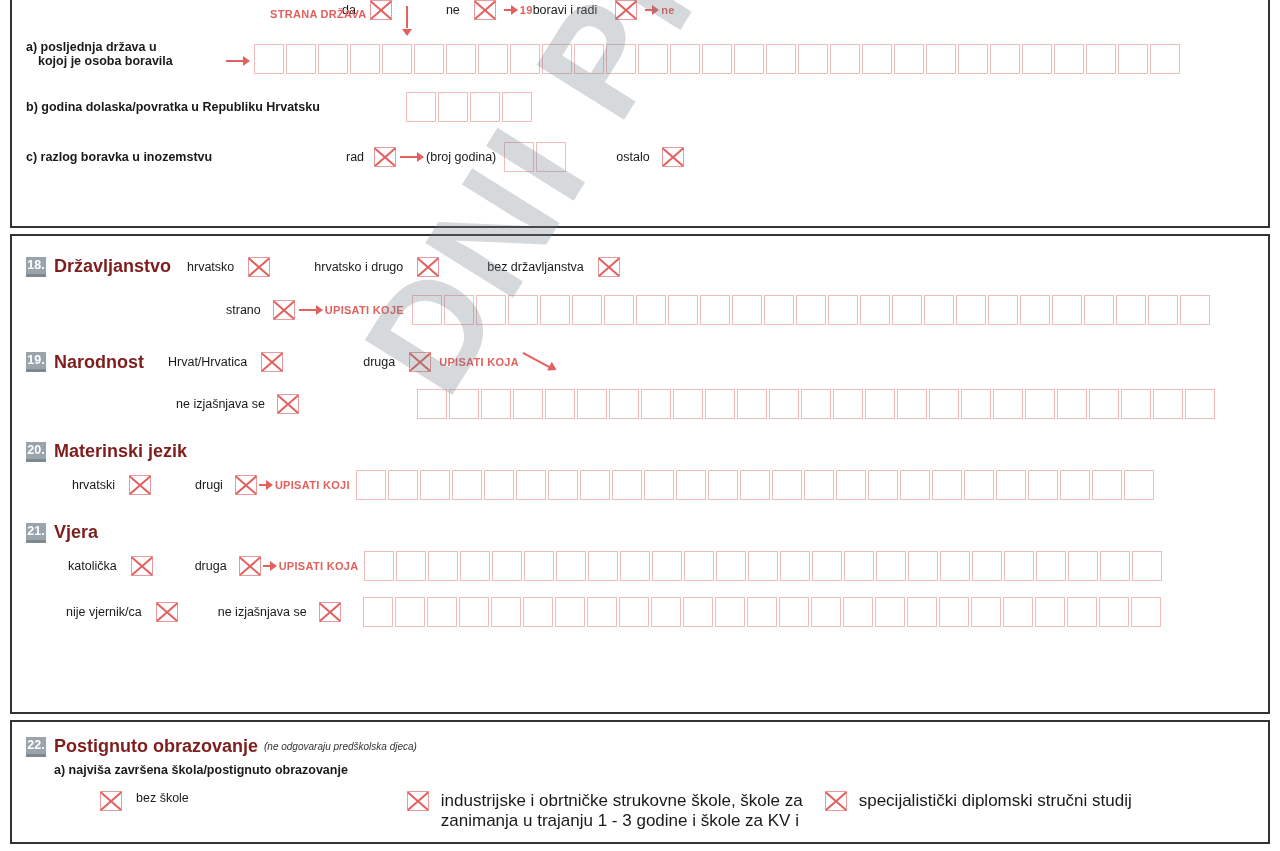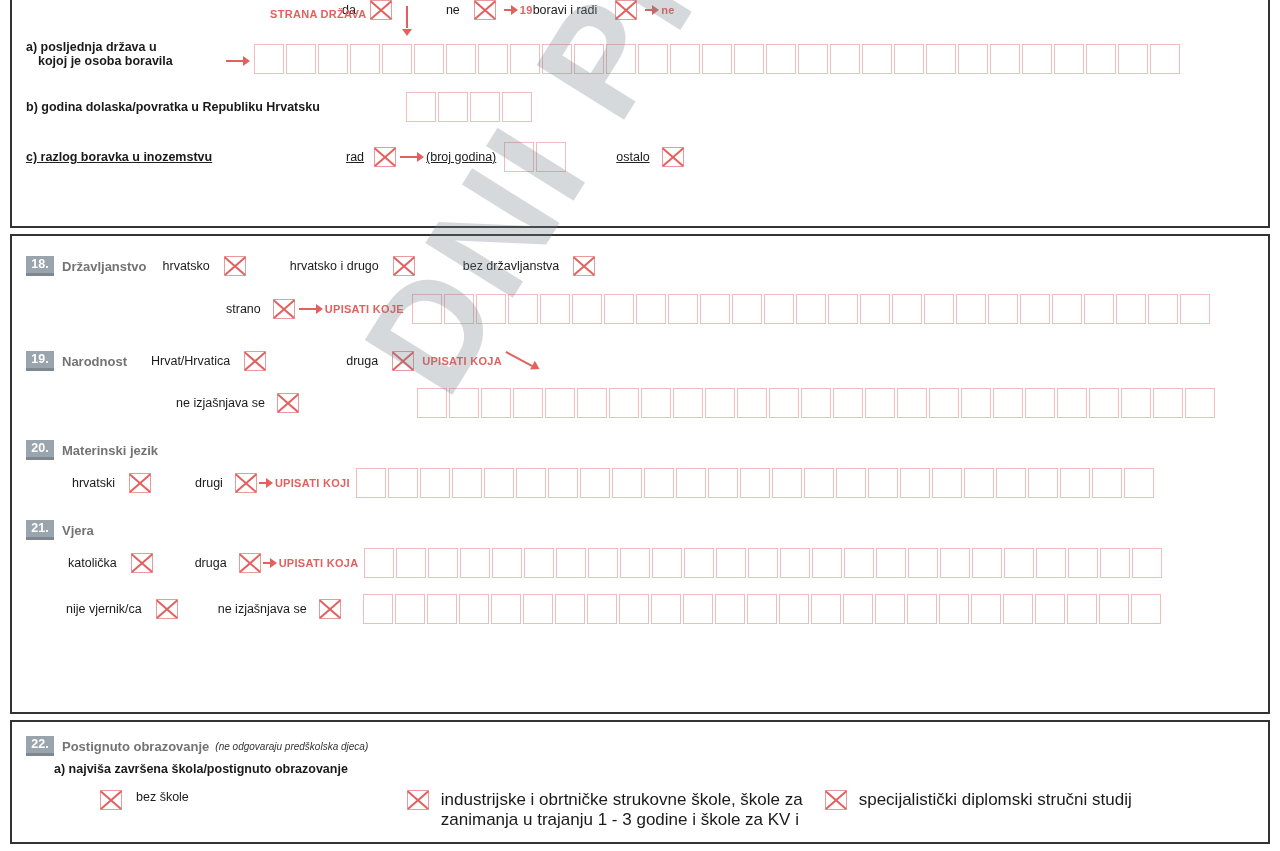--- a/index.html
+++ b/index.html
@@ -141,30 +141,30 @@
     border-top:5px solid transparent;
     border-bottom:5px solid transparent;
     transform:rotate(28deg);
   }
   
   .num{
     background:#9aa4ac;
     color:#fff;
     font-size:12.5px;
     font-weight:bold;
-    width:28px;height:17px;
+    width:20px;height:17px;
     line-height:17px;
     text-align:center;
     display:inline-block;
     flex:none;
     margin-right:8px;
     border-bottom:3px solid #7d8890;
   }
   .sect-title{
-    font-size:13px;font-weight:bold;color:#737373;
+    font-size:18px;font-weight:bold;color:#7f1d1d;
   }
   .ital{
     font-style:italic;font-size:10px;font-weight:normal;color:#333;
   }
   
   .cut-row{
     display:flex;align-items:center;
     height:20px;overflow:hidden;
     position:relative;
   }
@@ -234,21 +234,21 @@
     <div class="row" style="padding:18px 14px 0 14px;">
       <span class="lbl" style="width:380px;">b) godina dolaska/povratka u Republiku Hrvatsku</span>
       <div class="boxes" id="boxes17b">
           <span class="bx"></span>
           <span class="bx"></span>
           <span class="bx"></span>
           <span class="bx"></span>
         </div>
     </div>
 
-    <div class="row" style="padding:20px 14px 0 14px;text-decoration:underline;">
+    <div class="row" style="padding:20px 14px 0 14px;">
       <span class="lbl" style="width:300px;">c) razlog boravka u inozemstvu</span>
       <span class="lbl norm" style="margin-left:20px;">rad</span>
       <span class="cb" style="margin-left:10px;"></span>
       <span class="arrow-r" style="margin-left:4px;"></span>
       <span class="lbl norm">(broj godina)</span>
       <div class="boxes" id="boxes17c" style="margin-left:8px;">
           <span class="bx"></span>
           <span class="bx"></span>
         </div>
       <span class="lbl norm" style="margin-left:48px;">ostalo</span>

